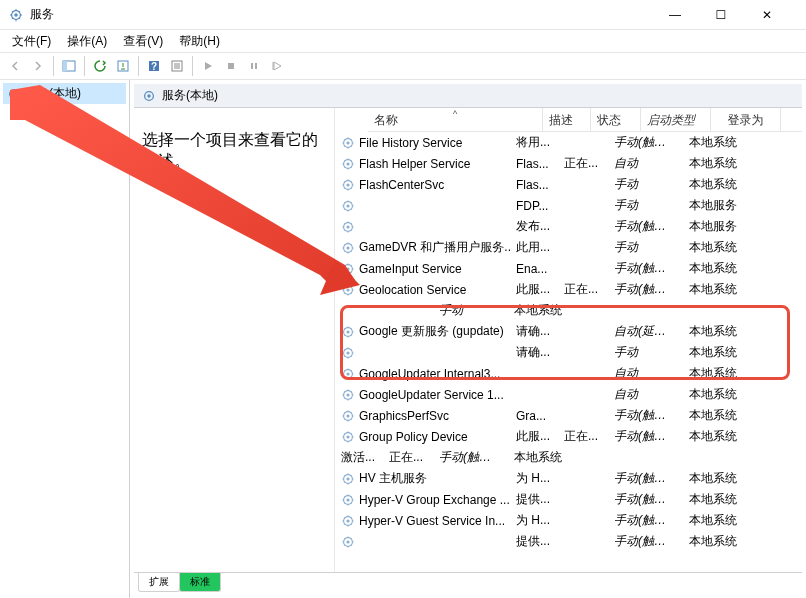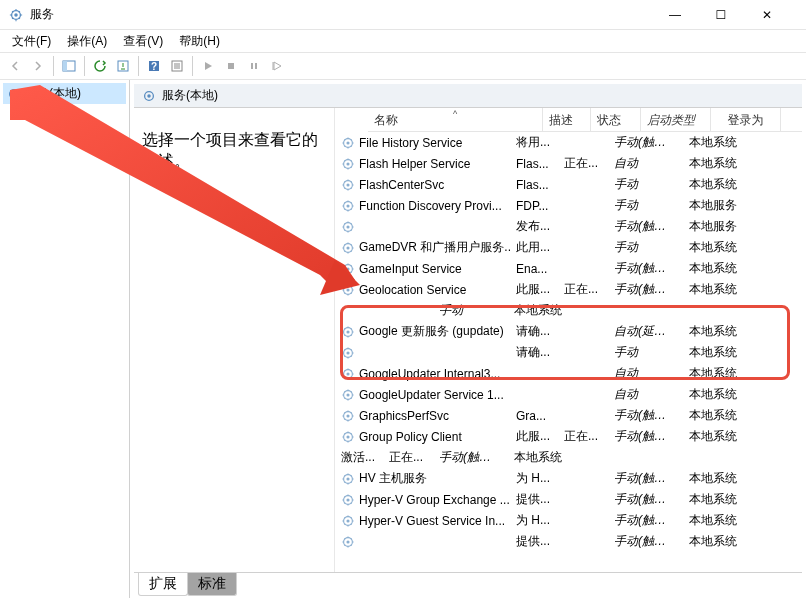--- a/index.html
+++ b/index.html
@@ -29,22 +29,22 @@
 .list-body { flex: 1; overflow-y: auto; overflow-x: hidden; }
 .list-row { display: flex; height: 21px; align-items: center; }
 .list-cell { padding: 2px 6px; white-space: nowrap; overflow: hidden; text-overflow: ellipsis; font-size: 12px; }
 .list-cell.name { display: flex; align-items: center; gap: 4px; }
 .col-name { width: 175px; }
 .col-desc { width: 48px; }
 .col-status { width: 50px; }
 .col-startup { width: 70px; font-style: italic; }
 .col-logon { width: 70px; text-align: center; }
 .tabs-bottom { height: 22px; border-top: 1px solid #d0d0d0; display: flex; align-items: flex-start; padding-left: 4px; margin: 0 4px 4px 4px; }
-.tab { padding: 2px 10px; border: 1px solid #d0d0d0; border-top: none; background: #fff; border-radius: 0 0 3px 3px; font-size: 14px; cursor: default; margin-right: -1px; }
-.tab.inactive { background: #a3a3a3; }
+.tab { padding: 2px 10px; border: 1px solid #d0d0d0; border-top: none; background: #fff; border-radius: 0 0 3px 3px; font-size: 10px; cursor: default; margin-right: -1px; }
+.tab.inactive { background: #22c55e; }
 .gear-icon { width: 14px; height: 14px; }
 .arrow-annotation { position: absolute; pointer-events: none; z-index: 1000; }
 .highlight-box { position: absolute; border: 3px solid #e74c3c; border-radius: 8px; pointer-events: none; z-index: 999; }
 svg { display: block; }
 </style>
 </head>
 <body>
 
 <div class="titlebar">
   <span class="titlebar-icon">
@@ -231,21 +231,20 @@
             </div>
             <div class="list-row">
               <div class="list-cell col-name name">
                 <span>
                   <svg class="gear-icon" viewBox="0 0 16 16" width="14" height="14">
                     <circle cx="8" cy="8" r="5" fill="none" stroke="#8aaed0" stroke-width="1.3"></circle>
                     <circle cx="8" cy="8" r="1.8" fill="#8aaed0"></circle>
                     <path d="M8 1.5v1.5M8 13v1.5M1.5 8H3M13 8h1.5M3.8 3.8l1 1M11.2 11.2l1 1M3.8 12.2l1-1M11.2 4.8l1-1" stroke="#8aaed0" stroke-width="1"></path>
                   </svg>
                 </span>
-                <span>Function Discovery Provi...</span>
               </div>
               <div class="list-cell col-desc">FDP...</div>
               <div class="list-cell col-status"></div>
               <div class="list-cell col-startup">手动</div>
               <div class="list-cell col-logon">本地服务</div>
             </div>
             <div class="list-row">
               <div class="list-cell col-name name">
                 <span>
                   <svg class="gear-icon" viewBox="0 0 16 16" width="14" height="14">
@@ -395,21 +394,21 @@
             </div>
             <div class="list-row">
               <div class="list-cell col-name name">
                 <span>
                   <svg class="gear-icon" viewBox="0 0 16 16" width="14" height="14">
                     <circle cx="8" cy="8" r="5" fill="none" stroke="#8aaed0" stroke-width="1.3"></circle>
                     <circle cx="8" cy="8" r="1.8" fill="#8aaed0"></circle>
                     <path d="M8 1.5v1.5M8 13v1.5M1.5 8H3M13 8h1.5M3.8 3.8l1 1M11.2 11.2l1 1M3.8 12.2l1-1M11.2 4.8l1-1" stroke="#8aaed0" stroke-width="1"></path>
                   </svg>
                 </span>
-                <span>Group Policy Client</span>
+                <span>Group Policy Device</span>
               </div>
               <div class="list-cell col-desc">此服...</div>
               <div class="list-cell col-status">正在...</div>
               <div class="list-cell col-startup">手动(触发...</div>
               <div class="list-cell col-logon">本地系统</div>
             </div>
             <div class="list-row">
               <div class="list-cell col-desc">激活...</div>
               <div class="list-cell col-status">正在...</div>
               <div class="list-cell col-startup">手动(触发...</div>

